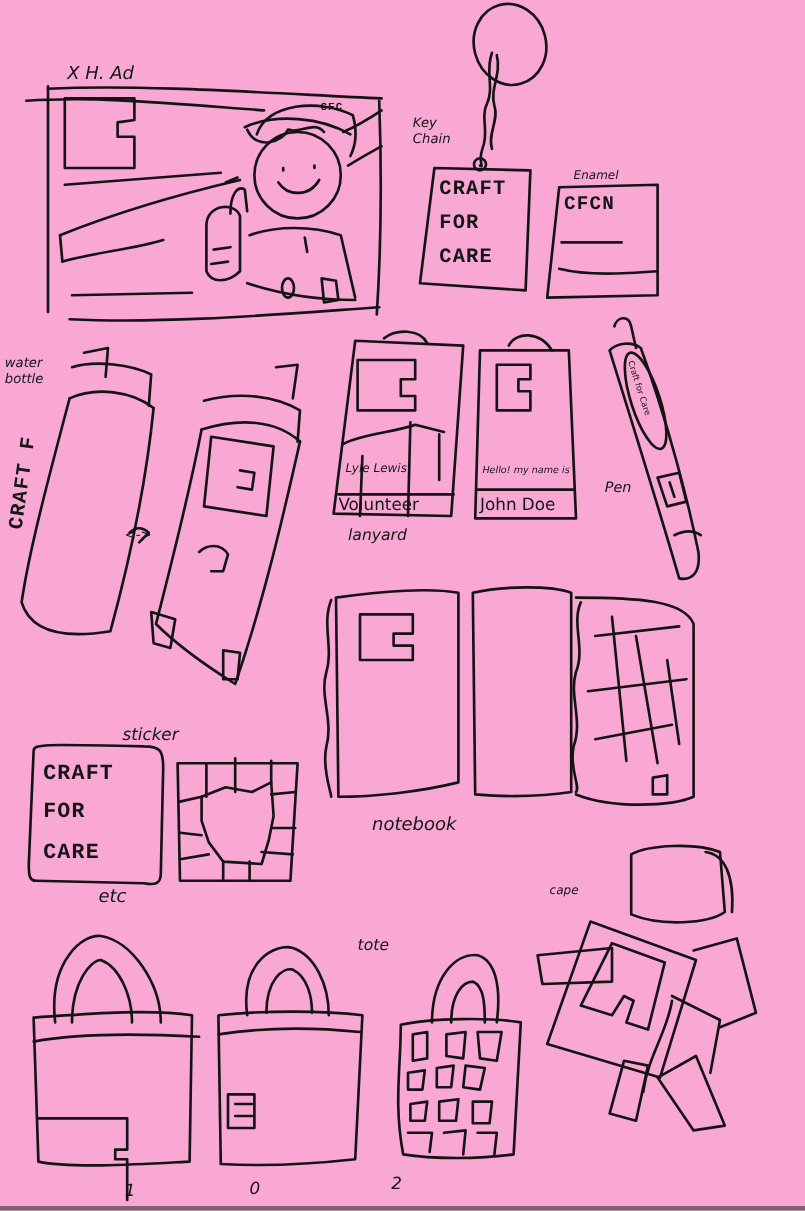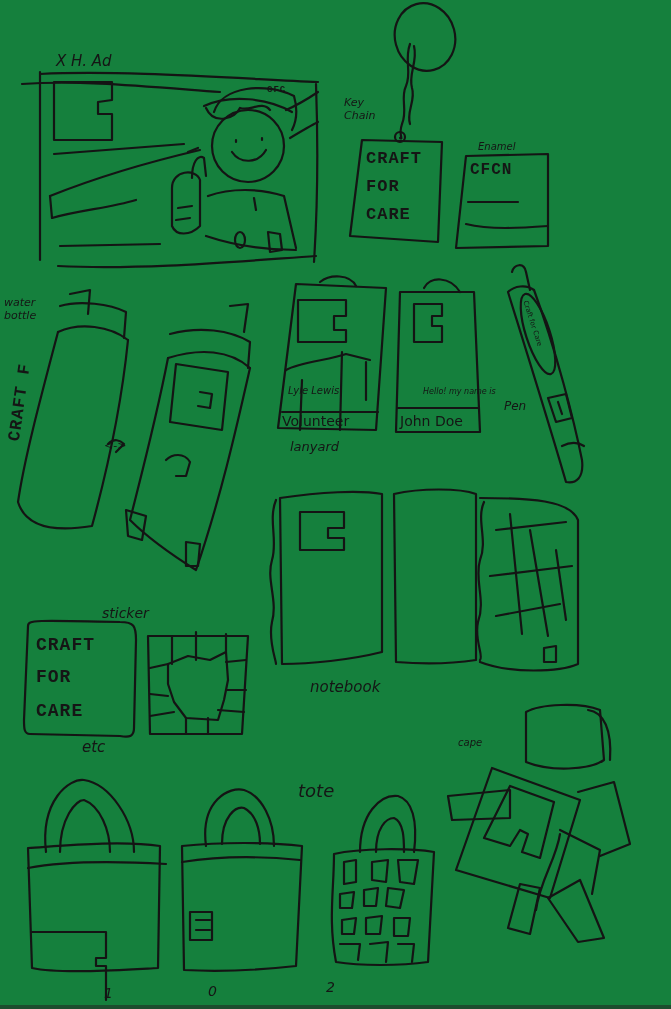--- a/index.html
+++ b/index.html
@@ -1,17 +1,17 @@
 <!DOCTYPE html>
 <html><head>
 <meta charset="utf-8">
 <style>
   html,body{margin:0;padding:0;background:#fff;}
   body{width:671px;height:1009px;position:relative;overflow:hidden;font-family:"DejaVu Sans",sans-serif;color:#111;}
-  .sheet{position:absolute;left:0;top:0;width:671px;height:1009px;background:#15803d;}
+  .sheet{position:absolute;left:0;top:0;width:671px;height:1009px;background:#f9a8d4;}
   svg.draw{position:absolute;left:0;top:0;width:671px;height:1009px;}
   svg.draw *{fill:none;stroke:#141414;stroke-width:2.2;stroke-linecap:round;stroke-linejoin:round;}
   .lbl{position:absolute;font-family:"DejaVu Sans",sans-serif;color:#151515;white-space:nowrap;line-height:1;}
   .hand{font-style:italic;}
   .caps{font-family:"Liberation Mono",monospace;letter-spacing:1px;font-weight:bold;}
   .bottom-bar{position:absolute;left:0;bottom:0;width:671px;height:4px;background:#222;opacity:.55;}
 </style>
 </head>
 <body>
 
@@ -170,36 +170,36 @@
 
 <div class="lbl hand" style="left:478px;top:142px;font-size:10px;">Enamel</div>
 <div class="lbl caps" style="left:470px;top:162px;font-size:16px;">CFCN</div>
 
 <div class="lbl hand" style="left:4px;top:296px;font-size:11px;width:44px;white-space:normal;line-height:1.2;">water bottle</div>
 <div class="lbl caps" style="left:6px;top:440px;font-size:17px;transform:rotate(-82deg);transform-origin:left top;">CRAFT F</div>
 <div class="lbl" style="left:104px;top:440px;font-size:11px;">&lt;-&gt;</div>
 
 <div class="lbl hand" style="left:288px;top:386px;font-size:10px;">Lyle Lewis</div>
 <div class="lbl" style="left:282px;top:414px;font-size:14px;">Volunteer</div>
-<div class="lbl hand" style="left:423px;top:388px;font-size:8px;">Hello! my name is</div>
+<div class="lbl hand" style="left:402px;top:388px;font-size:8px;">Hello! my name is</div>
 <div class="lbl" style="left:400px;top:414px;font-size:14px;">John Doe</div>
 <div class="lbl hand" style="left:290px;top:440px;font-size:13px;">lanyard</div>
 
 <div class="lbl hand" style="left:504px;top:400px;font-size:12px;">Pen</div>
 <div class="lbl" style="left:528px;top:300px;font-size:7px;transform:rotate(72deg);transform-origin:left top;">Craft for Care</div>
 
 <div class="lbl hand" style="left:102px;top:606px;font-size:14px;">sticker</div>
 <div class="lbl caps" style="left:36px;top:636px;font-size:18px;">CRAFT</div>
 <div class="lbl caps" style="left:36px;top:668px;font-size:18px;">FOR</div>
 <div class="lbl caps" style="left:36px;top:702px;font-size:18px;">CARE</div>
 
 <div class="lbl hand" style="left:310px;top:680px;font-size:15px;">notebook</div>
 
 <div class="lbl hand" style="left:82px;top:740px;font-size:15px;">etc</div>
-<div class="lbl hand" style="left:298px;top:782px;font-size:18px;">tote</div>
+<div class="lbl hand" style="left:298px;top:782px;font-size:13px;">tote</div>
 <div class="lbl hand" style="left:104px;top:986px;font-size:14px;">1</div>
 <div class="lbl hand" style="left:208px;top:984px;font-size:14px;">0</div>
 <div class="lbl hand" style="left:326px;top:980px;font-size:14px;">2</div>
 
 <div class="lbl hand" style="left:458px;top:738px;font-size:10px;">cape</div>
 
 <div class="bottom-bar"></div>
 </div>
 
 </body></html>

